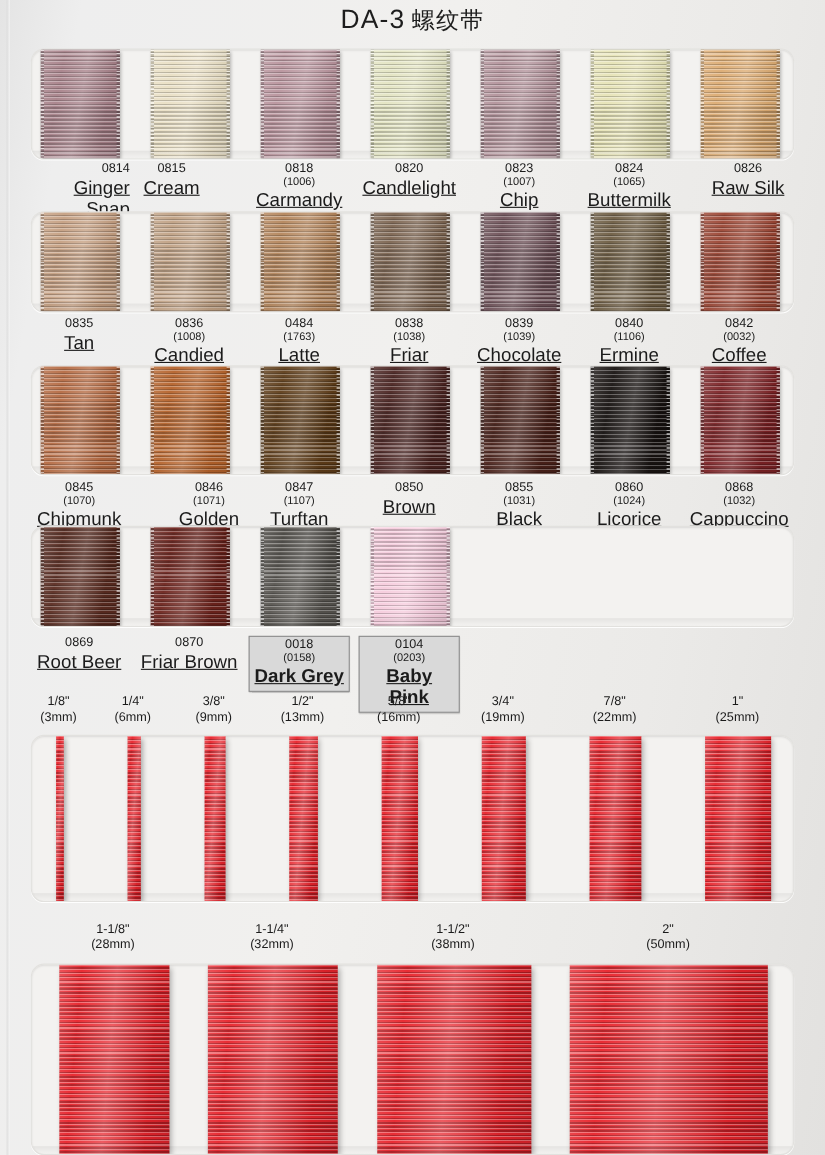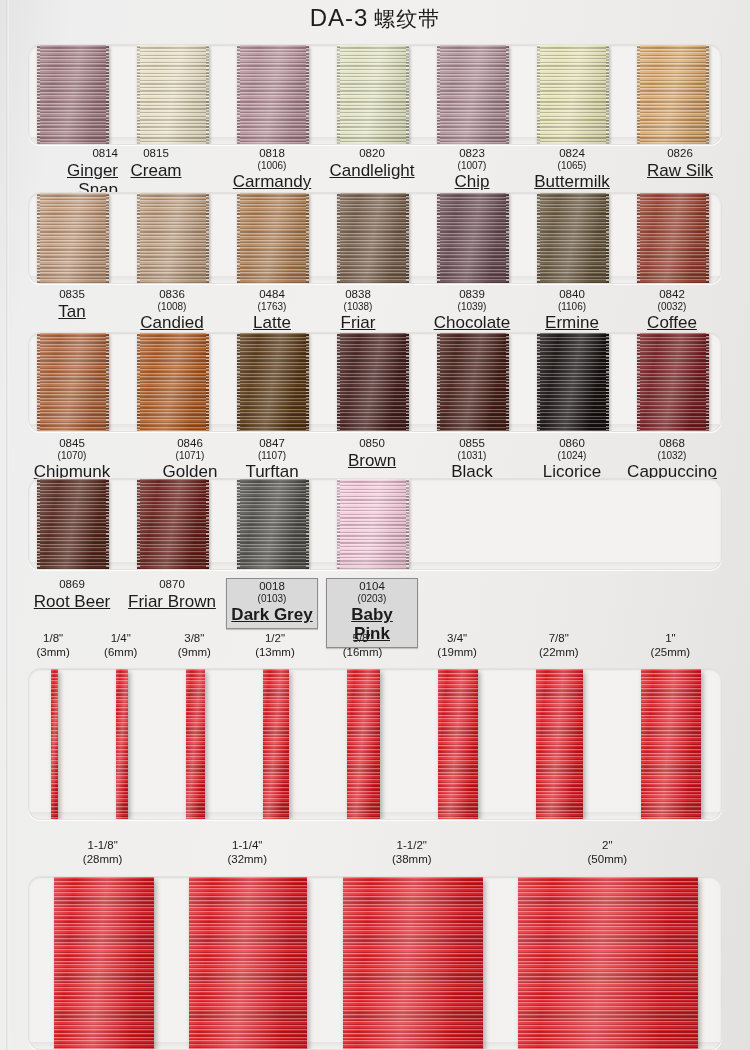--- a/index.html
+++ b/index.html
@@ -284,21 +284,21 @@
         <div class="lab" style="left: 98px; width: 92px;">
           <span class="code">0836</span>
           <span class="alt">(1008)</span>
           <span class="nm">Candied Ginger</span>
         </div>
         <div class="lab" style="left: 198px; width: 92px;">
           <span class="code">0484</span>
           <span class="alt">(1763)</span>
           <span class="nm">Latte</span>
         </div>
-        <div class="lab" style="left: 284px; width: 92px;">
+        <div class="lab" style="left: 298px; width: 92px;">
           <span class="code">0838</span>
           <span class="alt">(1038)</span>
           <span class="nm">Friar</span>
         </div>
         <div class="lab" style="left: 398px; width: 92px;">
           <span class="code">0839</span>
           <span class="alt">(1039)</span>
           <span class="nm">Chocolate Chip</span>
         </div>
         <div class="lab" style="left: 498px; width: 92px;">
@@ -426,21 +426,21 @@
         <div class="lab" style="left: -2px; width: 92px;">
           <span class="code">0869</span>
           <span class="nm">Root Beer</span>
         </div>
         <div class="lab" style="left: 98px; width: 92px;">
           <span class="code">0870</span>
           <span class="nm">Friar Brown</span>
         </div>
         <div class="lab boxed" style="left: 198px; width: 92px;">
           <span class="code">0018</span>
-          <span class="alt">(0103)</span>
+          <span class="alt">(0158)</span>
           <span class="nm">Dark Grey</span>
         </div>
         <div class="lab boxed" style="left: 298px; width: 92px;">
           <span class="code">0104</span>
           <span class="alt">(0203)</span>
           <span class="nm">Baby Pink</span>
         </div>
       </div>
     </div>
 

